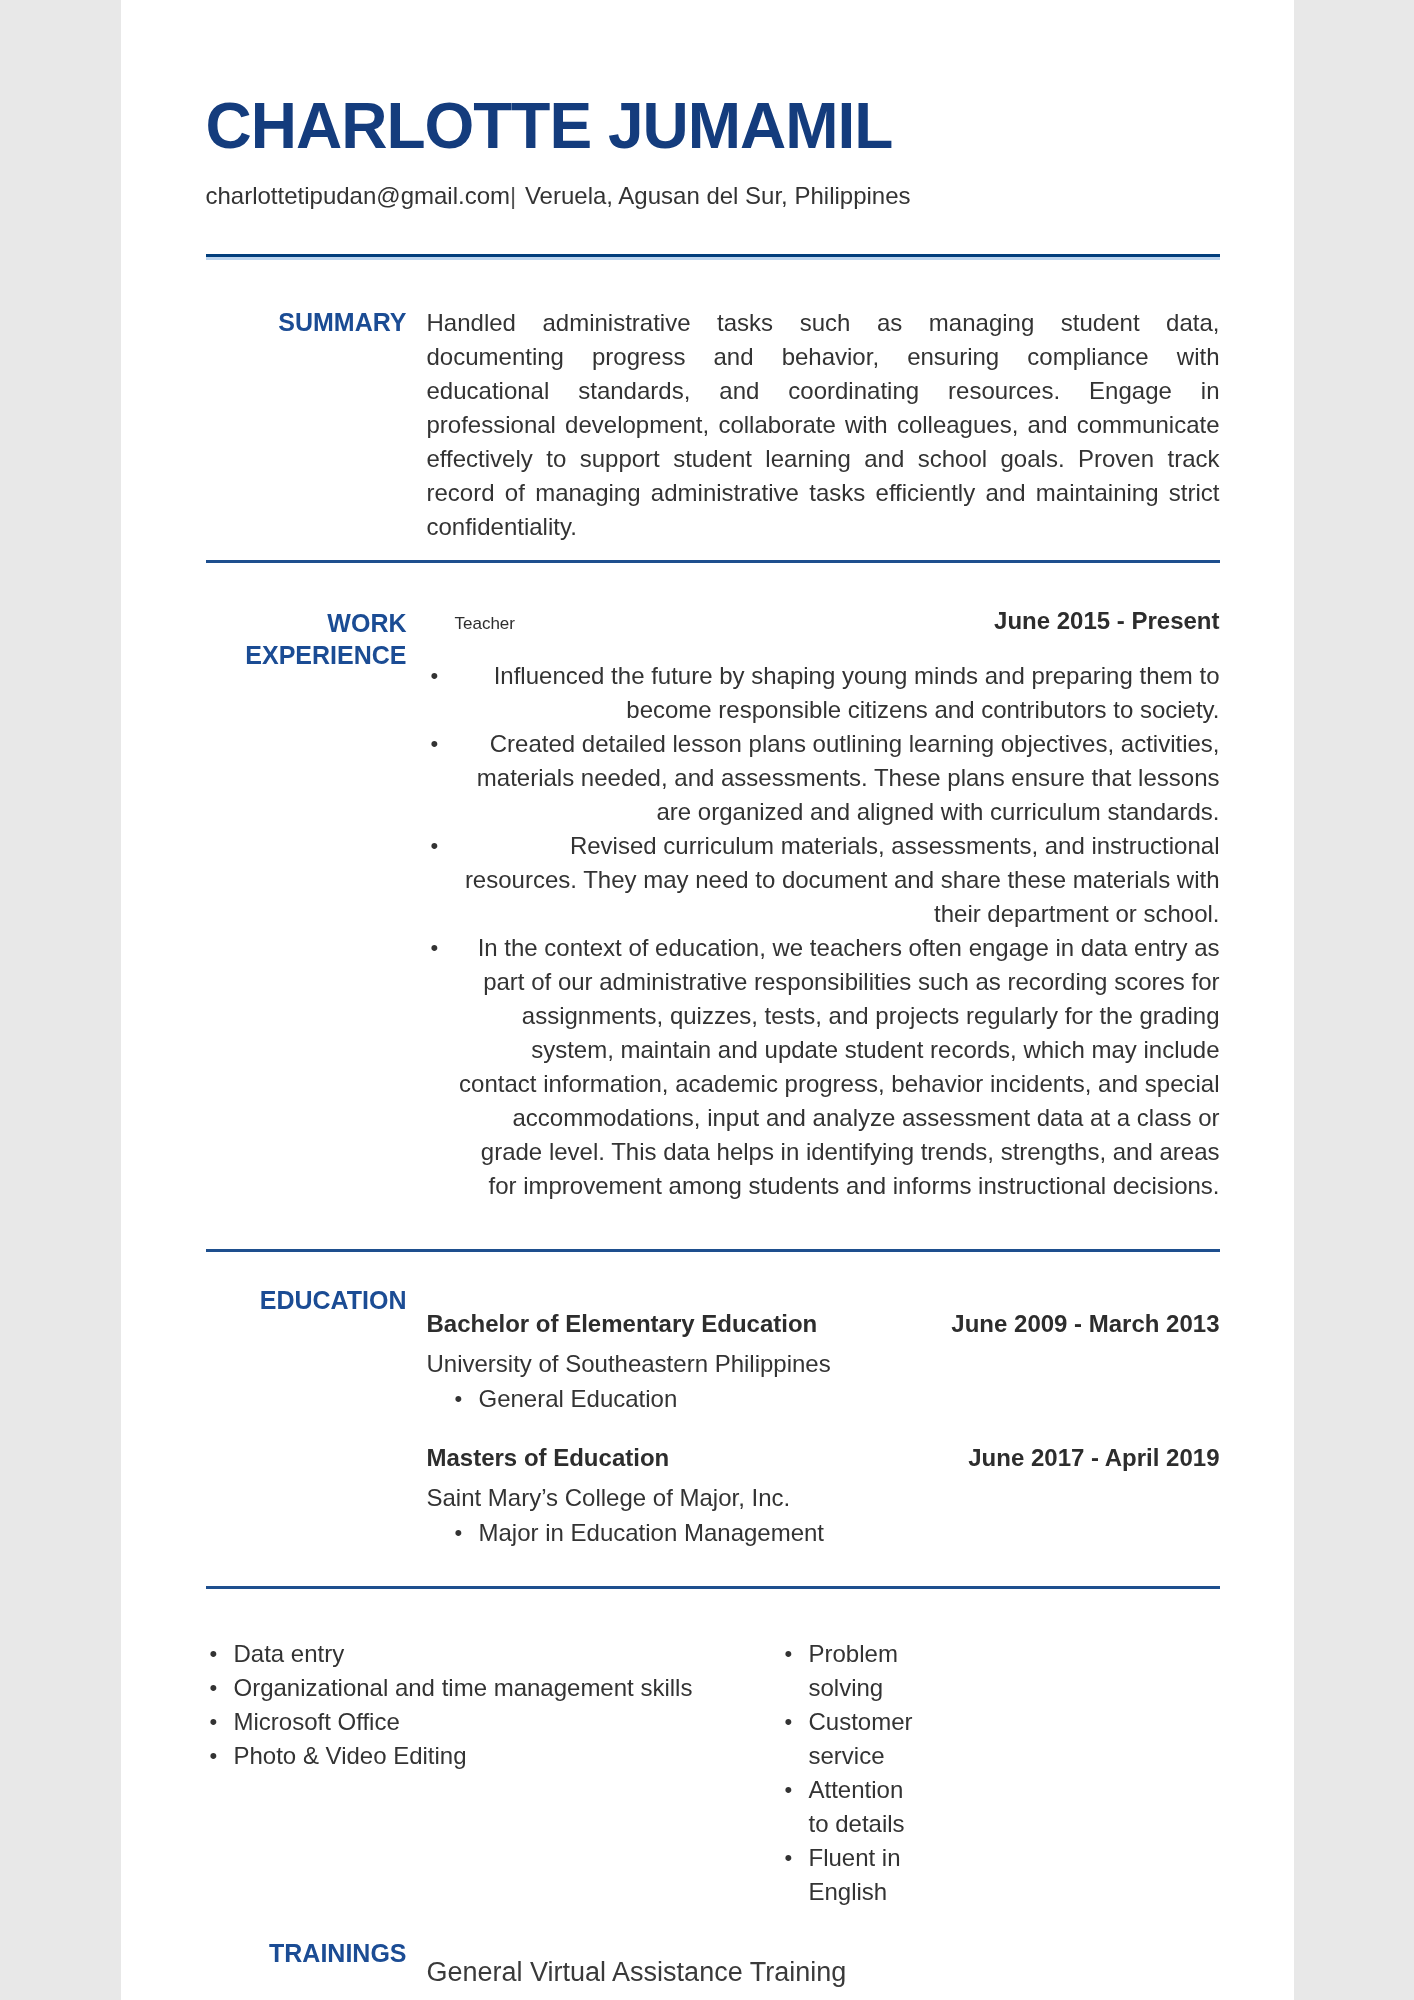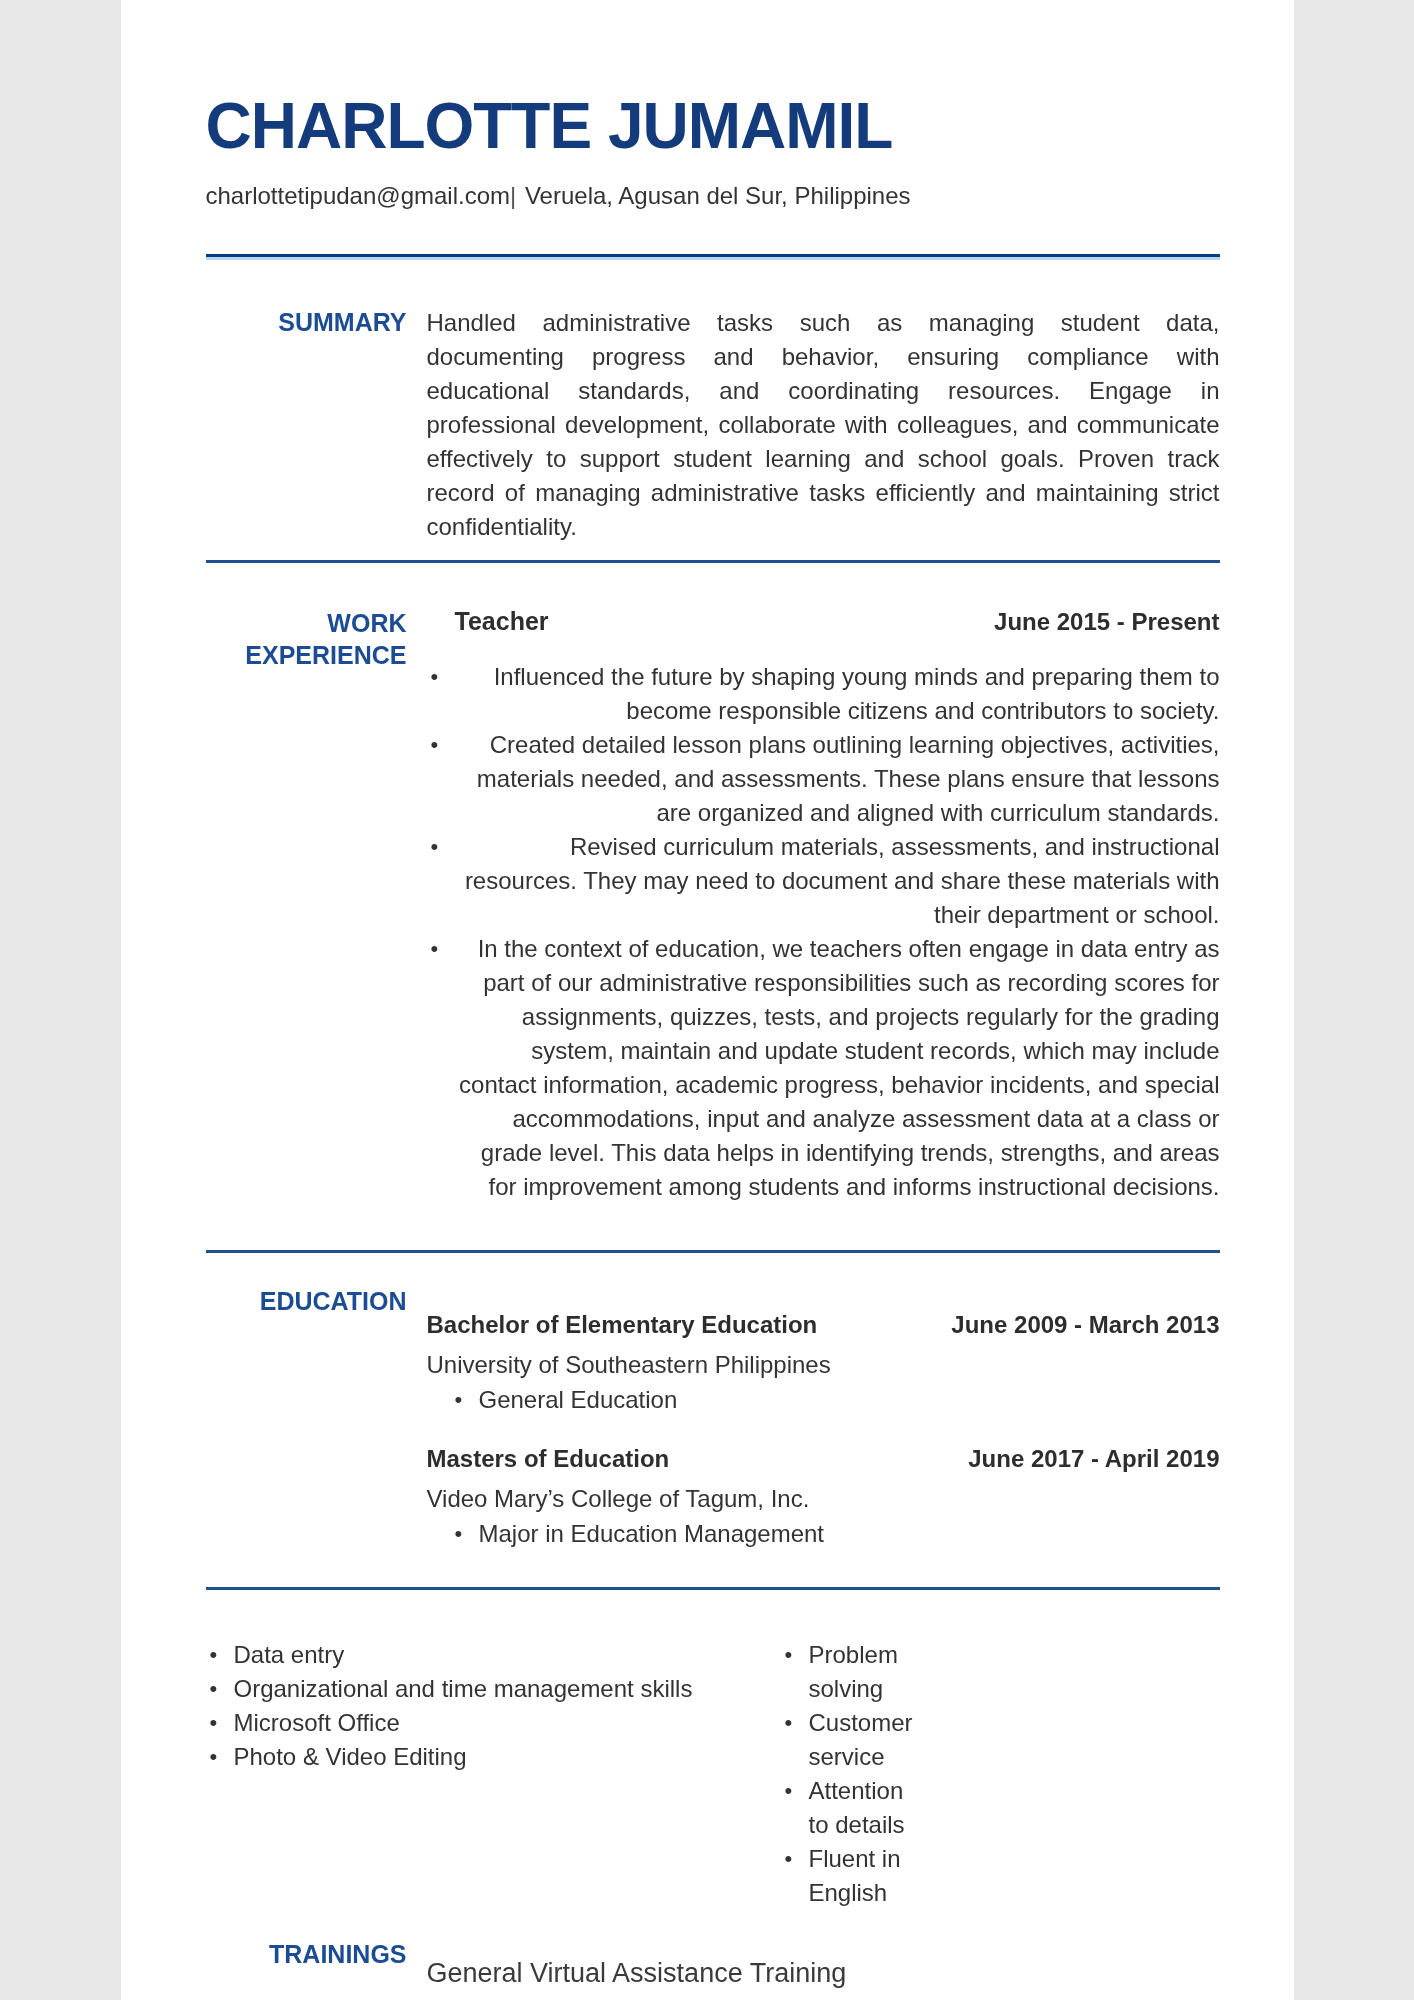--- a/index.html
+++ b/index.html
@@ -60,22 +60,22 @@
   .summary-text {
     font-size: 24px;
     line-height: 34px;
     text-align: justify;
     color: #333333;
   }
   
   .work { margin-top: 44px; }
   .job-header { display: flex; align-items: baseline; justify-content: space-between; }
   .job-title {
-    font-size: 25px;
-    font-weight: bold;
+    font-size: 17px;
+    font-weight: normal;
     color: #2e2e2e;
     margin-left: 28px;
   }
   .job-dates, .edu-dates {
     font-size: 24px;
     font-weight: bold;
     color: #2d2d2d;
     white-space: nowrap;
   }
   ul.bullets { list-style: none; }
@@ -165,21 +165,21 @@
         <div class="edu-school">University of Southeastern Philippines</div>
         <ul class="bullets">
             <li>General Education</li>
           </ul>
       </div>
       <div class="edu-entry">
         <div class="edu-header">
           <span class="edu-degree">Masters of Education</span>
           <span class="edu-dates">June 2017 - April 2019</span>
         </div>
-        <div class="edu-school">Video Mary’s College of Tagum, Inc.</div>
+        <div class="edu-school">Saint Mary’s College of Major, Inc.</div>
         <ul class="bullets">
             <li>Major in Education Management</li>
           </ul>
       </div>
     </div>
   </div>
   <hr class="divider-thin mt36">
 
   <div class="section skills">
     <div class="section-content">

